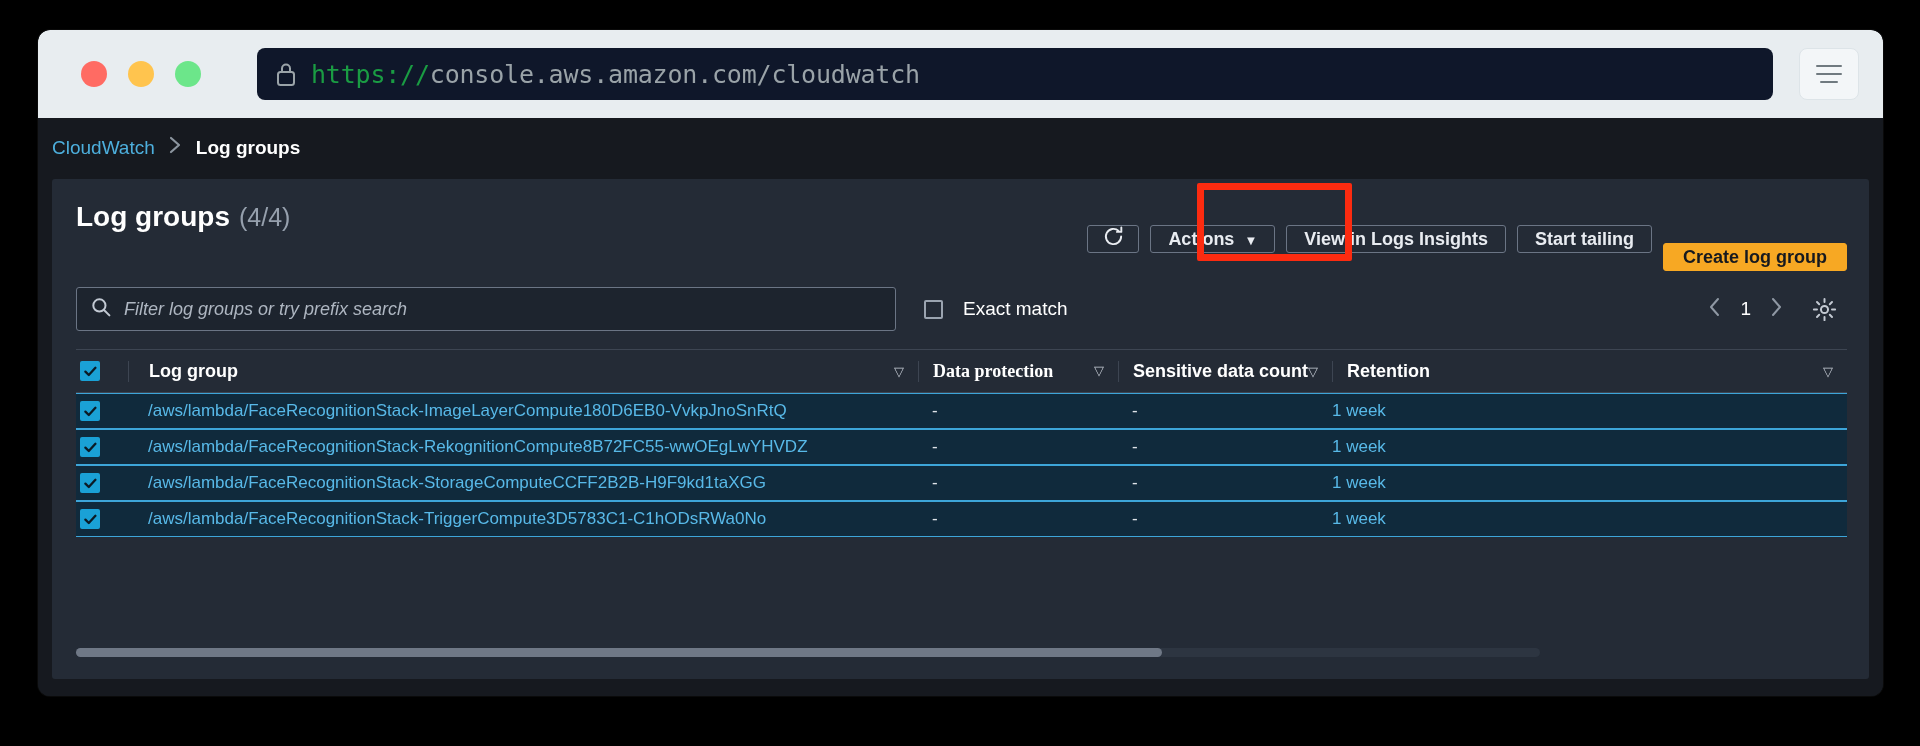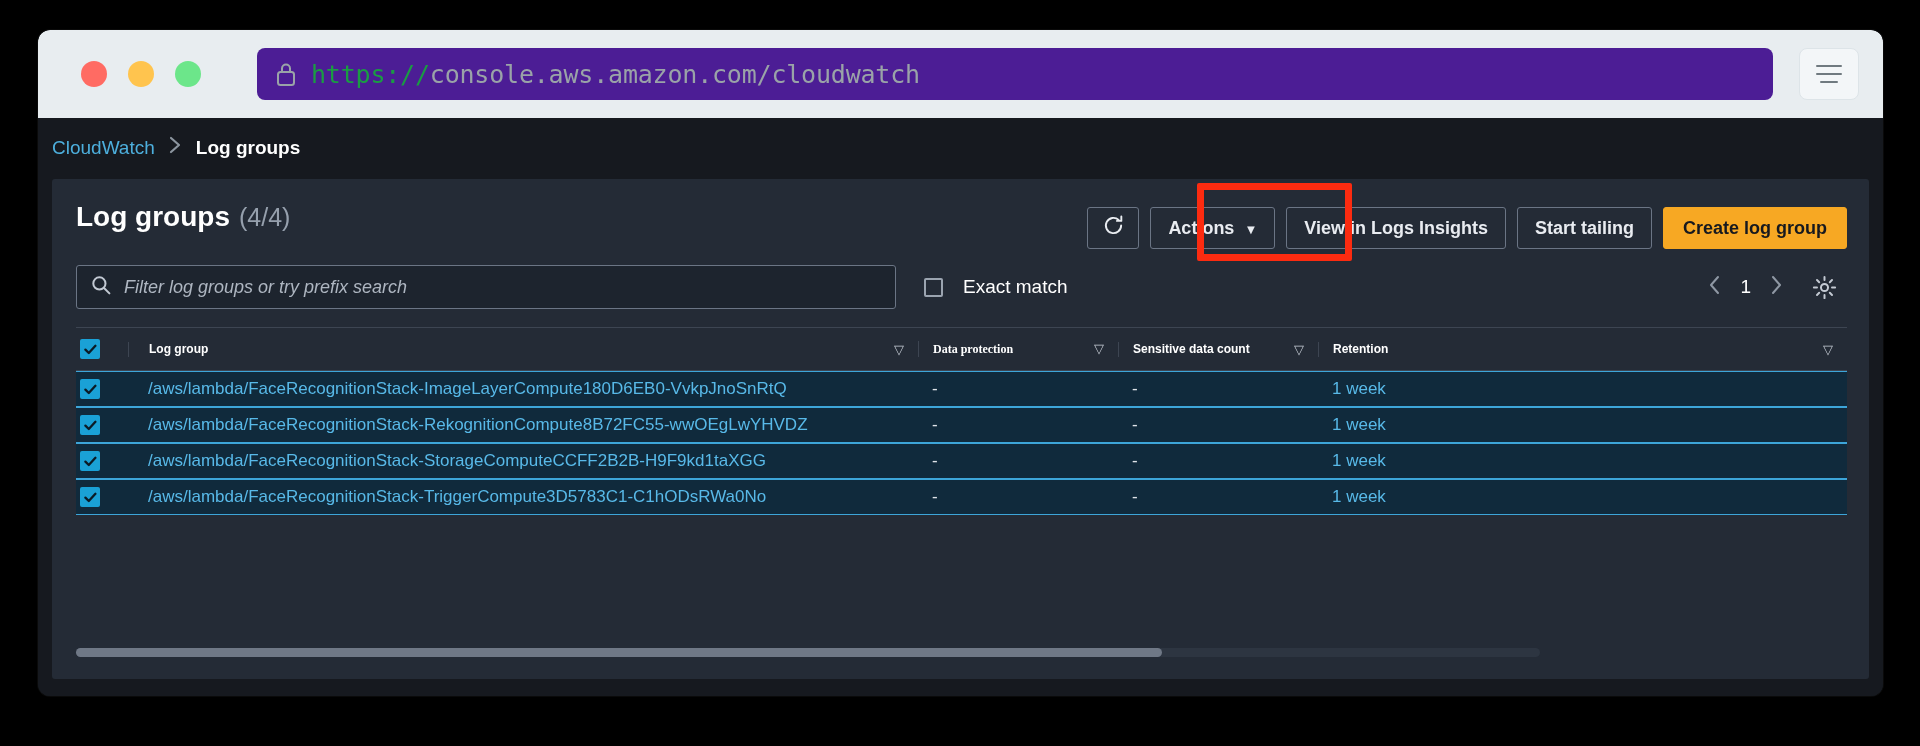--- a/index.html
+++ b/index.html
@@ -35,21 +35,21 @@
   .traffic-lights { display: flex; gap: 21px; align-items: center; margin-left: 15px; }
   .light { width: 26px; height: 26px; border-radius: 50%; }
   .light.red    { background: #ff6b63; }
   .light.yellow { background: #ffc44e; }
   .light.green  { background: #6ce68a; }
 
   .urlbar {
     flex: 1;
     margin-left: 56px;
     height: 52px;
-    background: #4c1d95;
+    background: #0f172a;
     border-radius: 8px;
     display: flex;
     align-items: center;
     padding: 0 18px;
     gap: 14px;
   }
   .lock-icon { flex: 0 0 auto; display: flex; align-items: center; }
   .url-text {
     font-family: "DejaVu Sans Mono", monospace;
     font-size: 25px;
@@ -104,41 +104,42 @@
   .title-block { padding-left: 2px; }
   .panel-title {
     font-size: 28px; font-weight: bold; color: #ffffff;
     display: flex; align-items: baseline; gap: 9px;
   }
   .panel-count { font-size: 25px; font-weight: normal; color: #96a0ad; }
   .panel-sub { font-size: 17px; color: #d3d9e0; margin-top: 11px; }
 
   .toolbar { display: flex; align-items: center; gap: 11px; padding-top: 6px; }
   .btn {
-    height: 42px;
+    height: 28px;
     border: 1px solid #6b7585;
     border-radius: 3px;
     background: transparent;
     color: #e9ecf1;
     font-size: 18px;
     font-weight: bold;
     font-family: "Liberation Sans", sans-serif;
     display: inline-flex;
     align-items: center;
     justify-content: center;
     gap: 10px;
     padding: 0 17px;
     white-space: nowrap;
   }
   .btn.icon-only { width: 52px; padding: 0; }
   .btn.primary {
     background: #f7a823;
     border-color: #f7a823;
     color: #16191f;
     padding: 0 19px;
+    margin-top: 36px;
   }
   .caret { font-size: 13px; line-height: 1; position: relative; top: 1px; }
 
   .highlight-box {
     position: absolute;
     left: 1145px; top: 4px;
     width: 155px; height: 78px;
     border: 7px solid #fc2b10;
     border-radius: 2px;
     pointer-events: none;
@@ -198,21 +199,21 @@
     align-items: center;
     height: 44px;
     border-bottom: 1px solid #3d4552;
     border-top: 1px solid #3d4552;
   }
   .col-chk { width: 52px; display: flex; align-items: center; padding-left: 4px; }
   .col-name { flex: 0 0 790px; display: flex; align-items: center; justify-content: space-between; padding-right: 14px; border-left: 1px solid #3d4552; padding-left: 20px;}
   .col-dp   { flex: 0 0 200px; display: flex; align-items: center; justify-content: space-between; padding: 0 14px 0 14px; border-left: 1px solid #3d4552; font-family: Liberation Serif, serif;}
   .col-sdc  { flex: 0 0 200px; display: flex; align-items: center; justify-content: space-between; padding: 0 14px 0 14px; border-left: 1px solid #3d4552;}
   .col-ret  { flex: 1;         display: flex; align-items: center; justify-content: space-between; padding: 0 14px 0 14px; border-left: 1px solid #3d4552;}
-  .th-label { font-size: 12px; font-weight: bold; color: #ffffff; white-space: nowrap; }
+  .th-label { font-size: 18px; font-weight: bold; color: #ffffff; white-space: nowrap; }
   .sort-icon { color: #c3c9d2; font-size: 13px; }
 
   .trow {
     display: flex;
     align-items: center;
     height: 36px;
     background: #102a3c;
     border-top: 1px solid #3da5d9;
     border-bottom: 1px solid #3da5d9;
     margin-top: 0;

